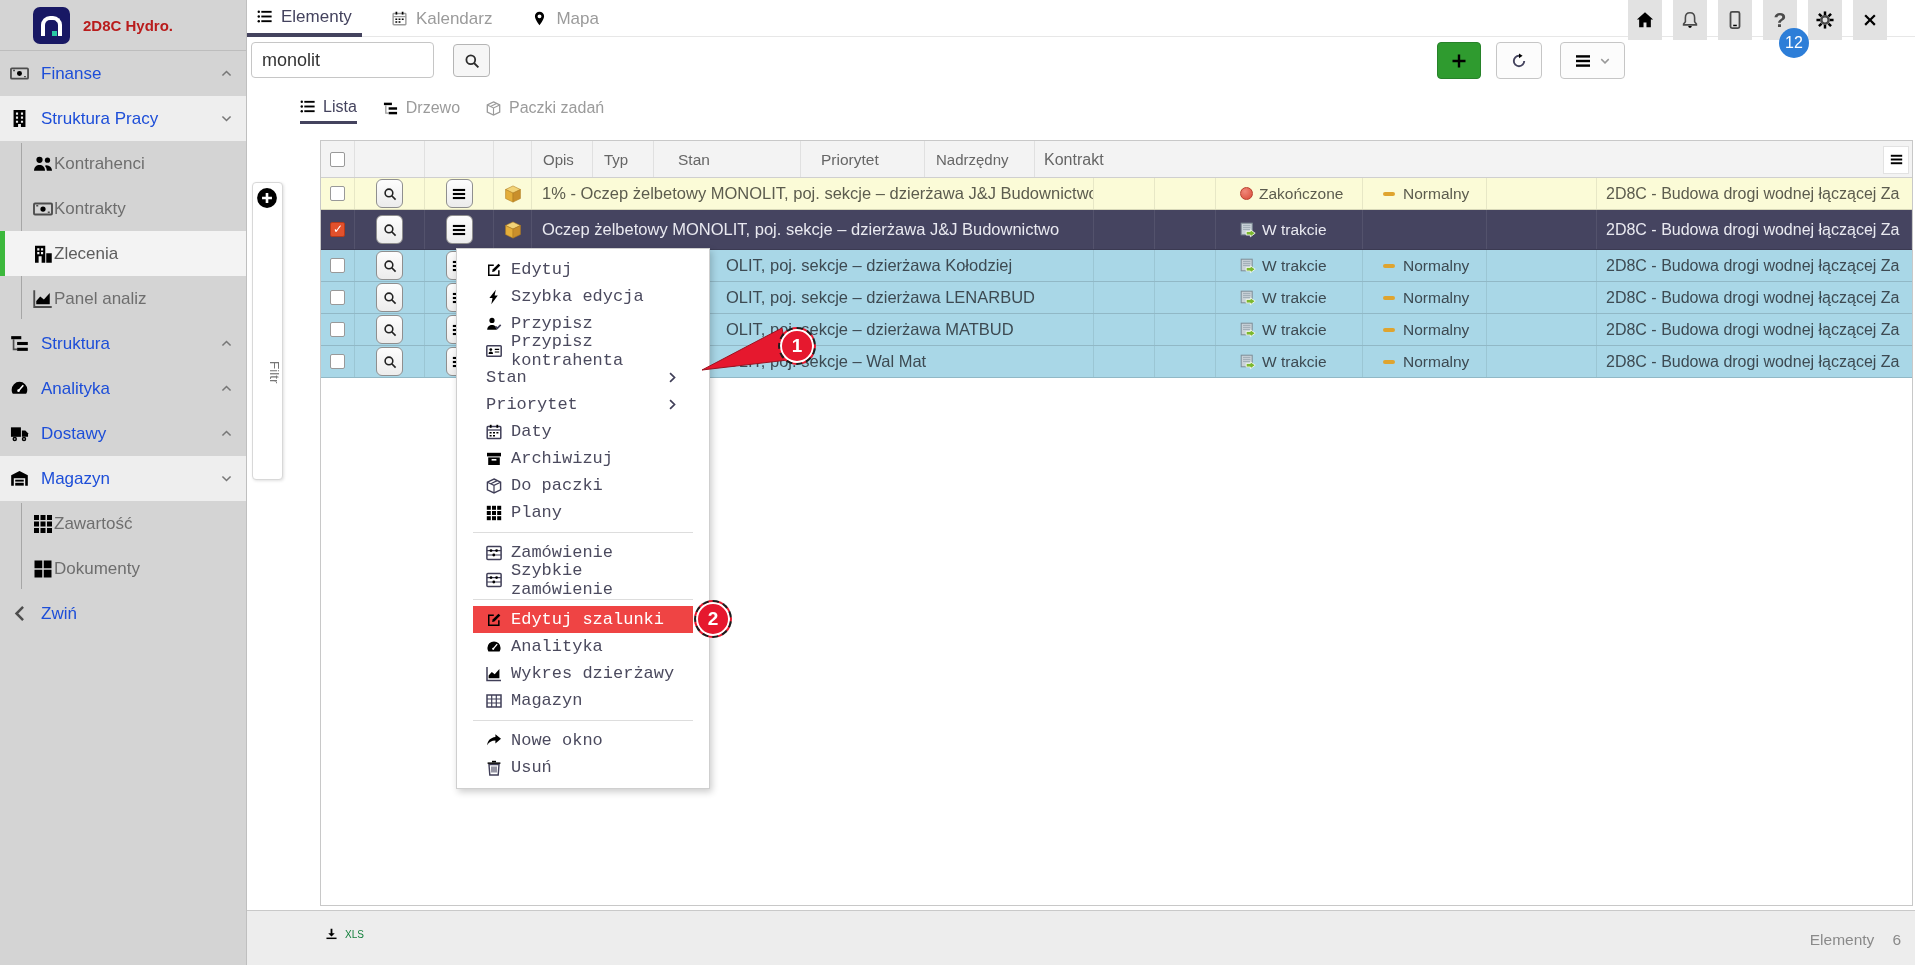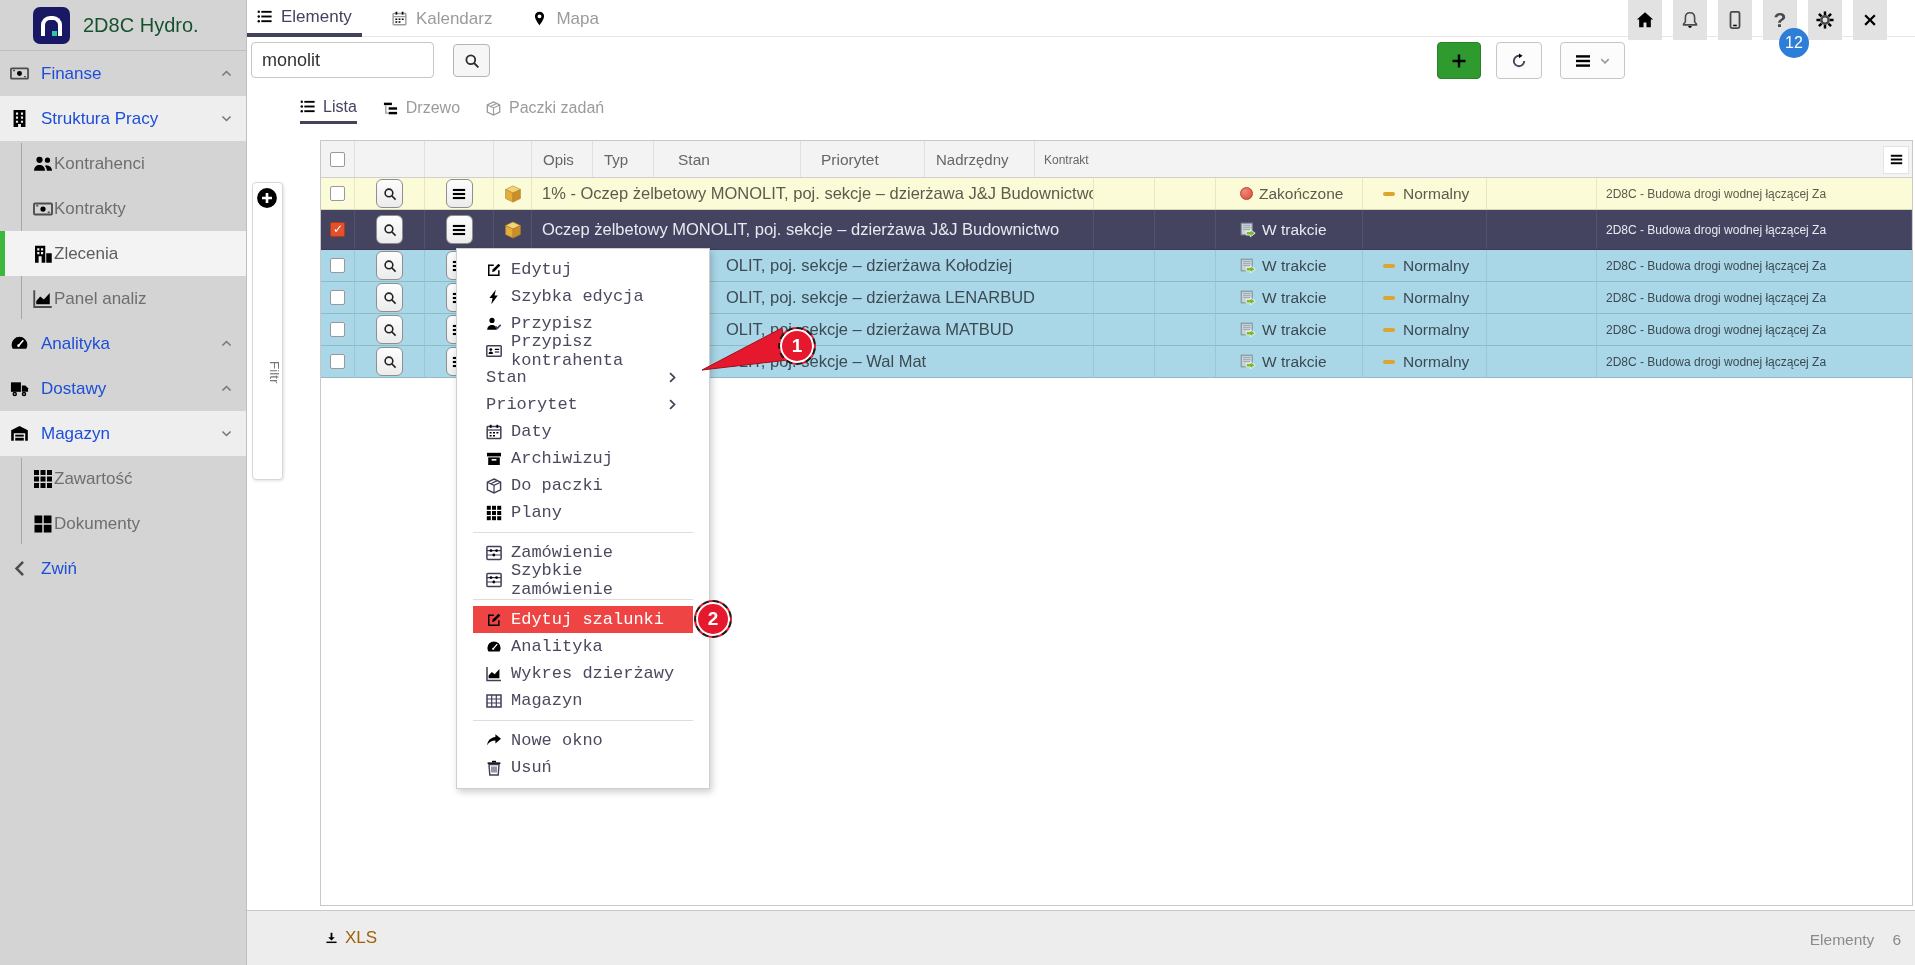--- a/index.html
+++ b/index.html
@@ -7,21 +7,21 @@
        font-family:"Liberation Sans","DejaVu Sans",sans-serif;color:#444;}
   .ic{width:16px;height:16px;flex:0 0 auto;}
   svg{display:block;}
 
   
   #sidebar{position:absolute;left:0;top:0;width:247px;height:965px;background:#d4d4d4;border-right:1px solid #bfbfbf;box-sizing:border-box;z-index:3;}
   #logo-row{height:50px;display:flex;align-items:center;gap:13px;padding-left:33px;border-bottom:1px solid #bdbdbd;}
   #logo{width:37px;height:37px;background:#181864;border-radius:7px;position:relative;}
   #logo::before{content:"";position:absolute;left:8px;right:8px;top:9px;bottom:8px;border:4px solid #fff;border-bottom:none;border-radius:9px 9px 0 0;}
   #logo::after{content:"";position:absolute;width:5px;height:5px;background:#29c9a5;left:19px;bottom:8px;}
-  #logo-title{font-size:20px;font-weight:normal;color:#14532d;}
+  #logo-title{font-size:15px;font-weight:bold;color:#b91c1c;}
   .side-item{height:45px;display:flex;align-items:center;gap:12px;padding:0 13px 0 10px;font-size:17px;color:#1d4ed8;cursor:pointer;}
   .side-item .ic{width:19px;height:19px;color:#4d4d4d;}
   .side-item .lbl{flex:1;}
   .side-item .chev{width:13px;height:13px;color:#777;}
   .side-item.open{background:#eeeeee;}
   .subgroup{position:relative;}
   .subgroup::before{content:"";position:absolute;left:21px;top:2px;bottom:2px;width:1px;background:#a6a6a6;}
   .side-sub{height:45px;display:flex;align-items:center;gap:1px;padding-left:33px;font-size:17px;color:#6e6e6e;position:relative;cursor:pointer;}
   .side-sub .ic{width:20px;height:20px;color:#4d4d4d;}
   .side-sub.active{background:#f3f3f3;color:#5d5d5d;}
@@ -67,21 +67,21 @@
   .c-check{width:34px;justify-content:center;}
   .c-search{width:70px;justify-content:center;}
   .c-menu{width:69px;justify-content:center;}
   .c-typeicon{width:38px;justify-content:center;}
   .c-name{width:562px;padding-left:10px;}
   .c-desc{width:61px;padding-left:11px;}
   .c-type{width:61px;padding-left:11px;}
   .c-status{width:147px;padding-left:24px;gap:6px;font-size:15.5px;}
   .c-priority{width:124px;padding-left:20px;gap:8px;font-size:15.5px;}
   .c-parent{width:110px;padding-left:11px;}
-  .c-contract{flex:1;padding-left:9px;font-size:12px;border-right:none;}
+  .c-contract{flex:1;padding-left:9px;font-size:16px;border-right:none;}
   .thead .cell{padding-top:1px;}
   .thead .c-contract{display:flex;justify-content:space-between;align-items:center;padding-right:3px;}
   #tbl-settings{width:24px;height:26px;background:#fff;display:flex;align-items:center;justify-content:center;color:#333;cursor:pointer;border:1px solid #e2e2e2;}
   .trow{height:32px;border-bottom:1px solid rgba(0,0,0,0.14);box-sizing:border-box;font-size:16.5px;}
   .r-yellow{background:#fbfbd7;color:#5c5c4e;}
   .r-sel{background:#454460;color:#e9e9f0;height:40px;}
   .r-sel .cell{border-right:1px solid rgba(255,255,255,0.08);}
   .r-blue{background:#a9d7e7;color:#3d4a52;}
   .frag{margin-left:184px;}
   .cb{width:15px;height:15px;background:#fff;border:1px solid #999;border-radius:2px;display:inline-block;box-sizing:border-box;}
@@ -105,21 +105,21 @@
   .sep{height:1px;background:#ddd;margin:6px 0;}
 
   
   #ann-arrow{position:absolute;left:690px;top:318px;z-index:28;}
   .ann{position:absolute;width:38px;height:38px;border-radius:50%;background:#e6182e;border:2px dashed #1c1c1c;box-shadow:inset 0 0 0 2px #fff;color:#fff;display:flex;align-items:center;justify-content:center;font-size:19px;font-weight:bold;box-sizing:border-box;z-index:30;}
   #ann1{left:778px;top:327px;}
   #ann2{left:694px;top:600px;}
 
   
   #footer{position:absolute;left:247px;top:910px;right:0;height:55px;background:#ededed;border-top:1px solid #c9c9c9;box-sizing:border-box;z-index:2;}
-  #xls-btn{position:absolute;left:78px;top:17px;display:flex;align-items:center;gap:7px;color:#a16207;font-size:17px;cursor:pointer;}
+  #xls-btn{position:absolute;left:78px;top:17px;display:flex;align-items:center;gap:7px;color:#15803d;font-size:10px;cursor:pointer;}
   #xls-btn .ic{width:13px;height:13px;color:#444;}
   #count-wrap{position:absolute;right:14px;top:20px;font-size:15.5px;color:#8a8a8a;display:flex;gap:18px;}
 </style>
 </head>
 <body>
 
 <svg width="0" height="0" style="position:absolute">
   <defs>
     <symbol id="i-list" viewBox="0 0 16 16">
         <circle cx="1.9" cy="3" r="1.3"></circle>
@@ -368,20 +368,29 @@
             <use href="#i-company"></use>
           </svg>
         <span>Zlecenia</span>
       </div>
       <div class="side-sub">
         <svg class="ic">
             <use href="#i-chart"></use>
           </svg>
         <span>Panel analiz</span>
       </div>
+    </div>
+    <div class="side-item">
+      <svg class="ic">
+          <use href="#i-tree"></use>
+        </svg>
+      <span class="lbl">Struktura</span>
+      <svg class="chev">
+          <use href="#i-chev-up"></use>
+        </svg>
     </div>
     <div class="side-item">
       <svg class="ic">
           <use href="#i-tacho"></use>
         </svg>
       <span class="lbl">Analityka</span>
       <svg class="chev">
           <use href="#i-chev-up"></use>
         </svg>
     </div>

